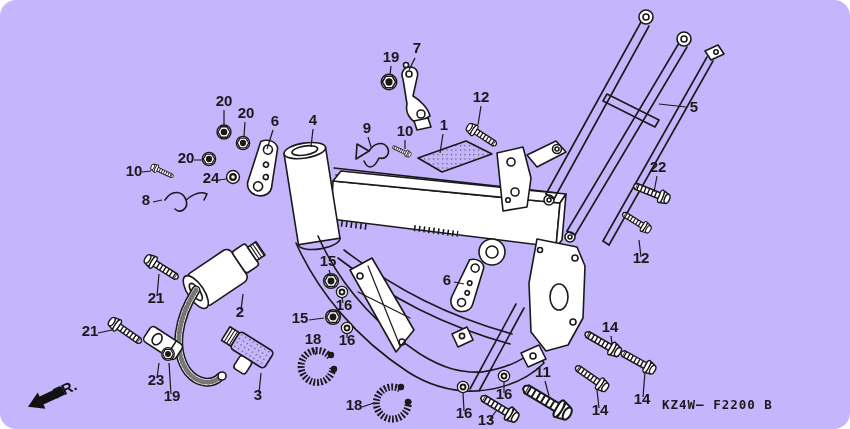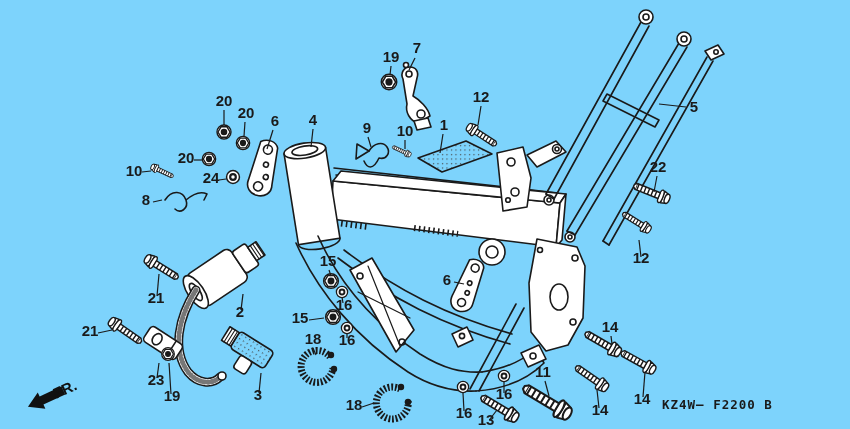--- a/index.html
+++ b/index.html
@@ -1,17 +1,17 @@
 <!DOCTYPE html>
 <html><head>
 <meta charset="utf-8">
 <style>
   html,body{margin:0;padding:0;background:#ffffff;}
-  .stage{position:relative;width:850px;height:429px;background:#7dd3fc;overflow:hidden;
-         font-family:"Liberation Sans",sans-serif;}
+  .stage{position:relative;width:850px;height:429px;background:#c4b5fd;overflow:hidden;
+         font-family:"Liberation Sans",sans-serif;border-radius:16px;}
   svg{display:block;}
   .part-label{font:700 15px "Liberation Sans",sans-serif;fill:#1a1a1a;text-anchor:middle;}
   .leader{stroke:#1a1a1a;stroke-width:1.2;fill:none;}
   .code-text{font:600 12.5px "DejaVu Sans Mono",monospace;fill:#1a1a1a;letter-spacing:1px;}
   .fr-text{font:700 15px "Liberation Sans",sans-serif;fill:#111;}
 </style>
 </head>
 <body>
 
 <div class="stage">

